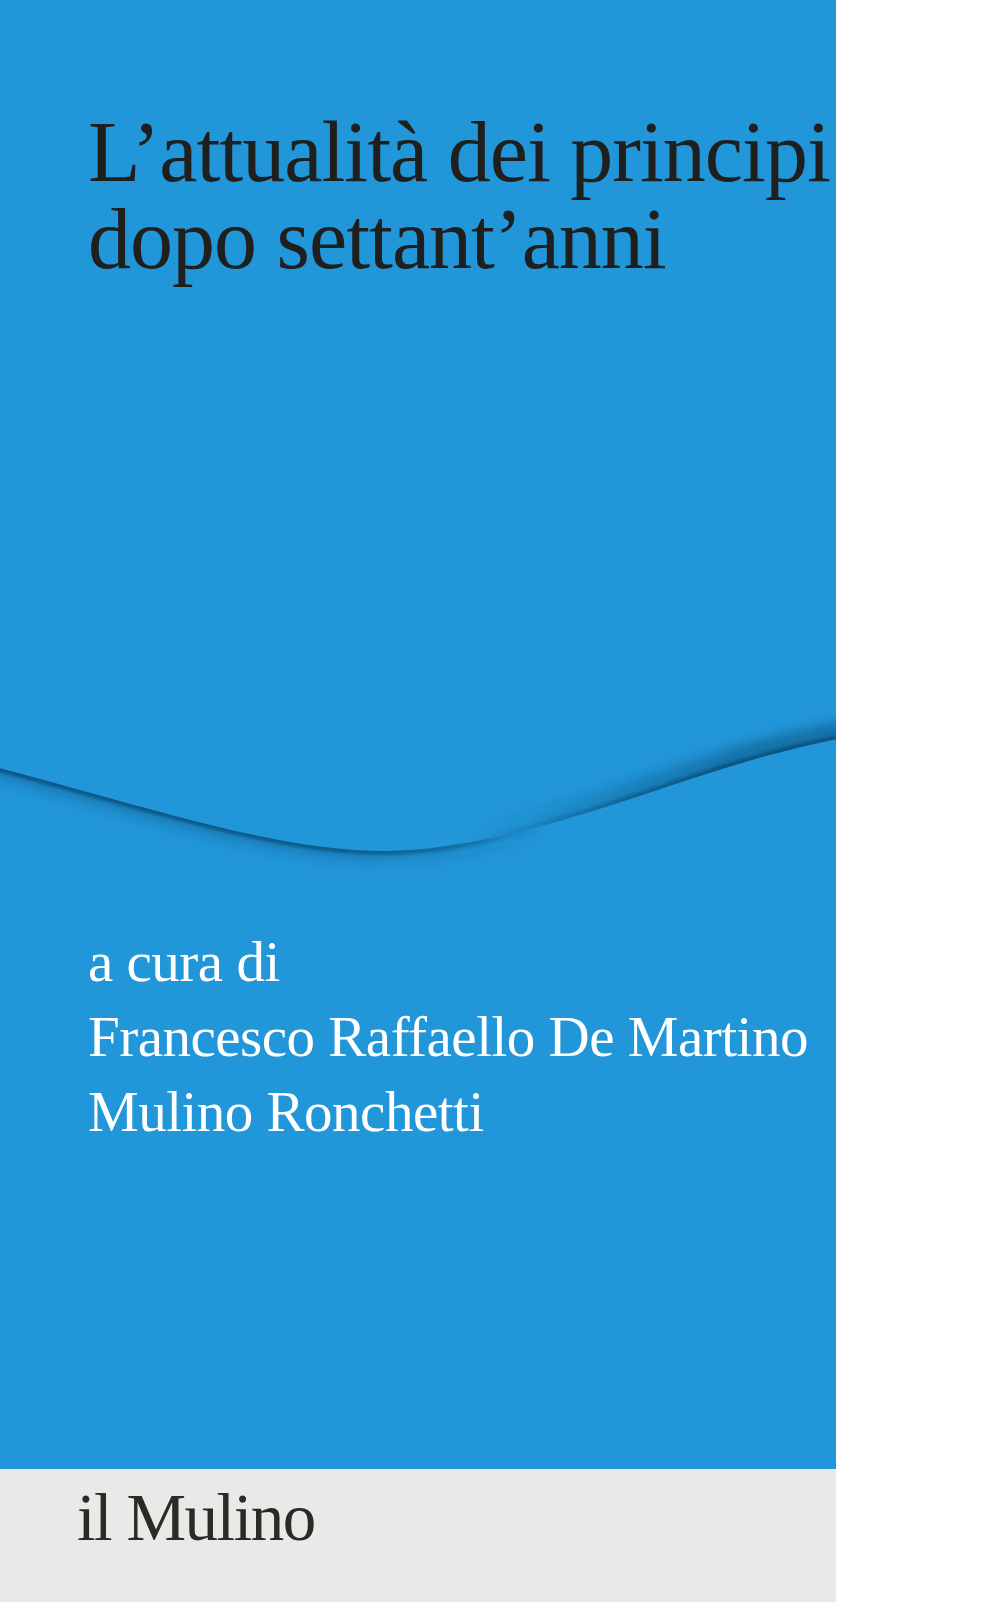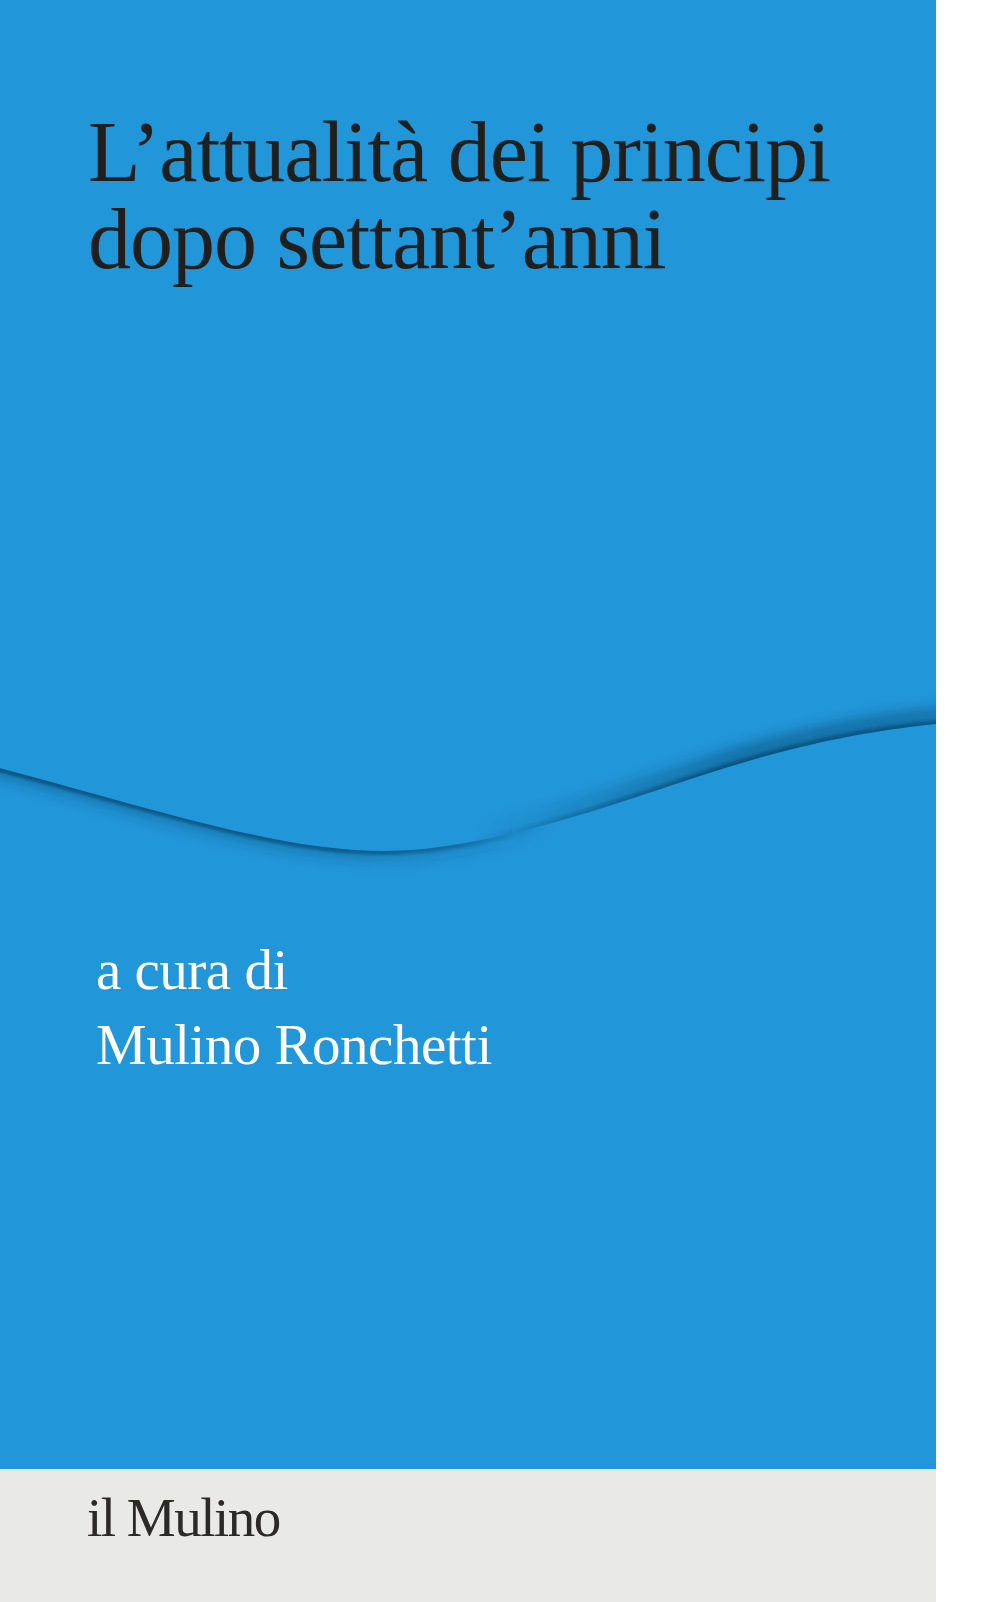--- a/index.html
+++ b/index.html
@@ -11,21 +11,21 @@
     --wave-shadow-color:#06365a;
   }
   html,body{margin:0;padding:0;}
   body{
     width:1000px;height:1602px;
     font-family:"Liberation Serif",serif;
     background:#ffffff;
   }
   .cover{
     position:relative;
-    width:936px;height:1602px;
+    width:836px;height:1602px;
     background:var(--background-color);
     overflow:hidden;
   }
   .wave{
     position:absolute;left:0;top:0;
     color:var(--wave-shadow-color);
     pointer-events:none;
   }
   .title{
     position:absolute;
@@ -33,38 +33,37 @@
     margin:0;
     font-size:86px;
     line-height:87px;
     font-weight:400;
     letter-spacing:-1px;
     color:var(--title-color);
   }
   .title .tline{display:block;white-space:nowrap;}
   .authors{
     position:absolute;
-    left:96px;top:924px;
+    left:88px;top:924px;
     font-size:57px;
     line-height:75px;
     letter-spacing:-0.5px;
     color:var(--author-color);
-    margin-top:8px;
   }
   .authors div{white-space:nowrap;}
   .band{
     position:absolute;
     left:0;top:1469px;
     width:1000px;height:133px;
     background:var(--band-color);
   }
   .publisher{
     position:absolute;
-    left:87px;top:1484px;
-    font-size:55px;
+    left:77px;top:1484px;
+    font-size:67px;
     line-height:67px;
     letter-spacing:-1.5px;
     color:var(--publisher-color);
     white-space:nowrap;
   }
 </style>
 </head>
 <body>
 
 <div class="cover">
@@ -126,19 +125,20 @@
     </g>
   </svg>
 
   <h1 class="title">
     <span class="tline">L’attualità dei principi</span>
     <span class="tline">dopo settant’anni</span>
   </h1>
 
   <div class="authors">
     <div>a cura di</div>
+    <div>Francesco Raffaello De Martino</div>
     <div>Mulino Ronchetti</div>
   </div>
 
   <div class="band"></div>
   <span class="publisher">il Mulino</span>
 
 </div>
 
 </body></html>

